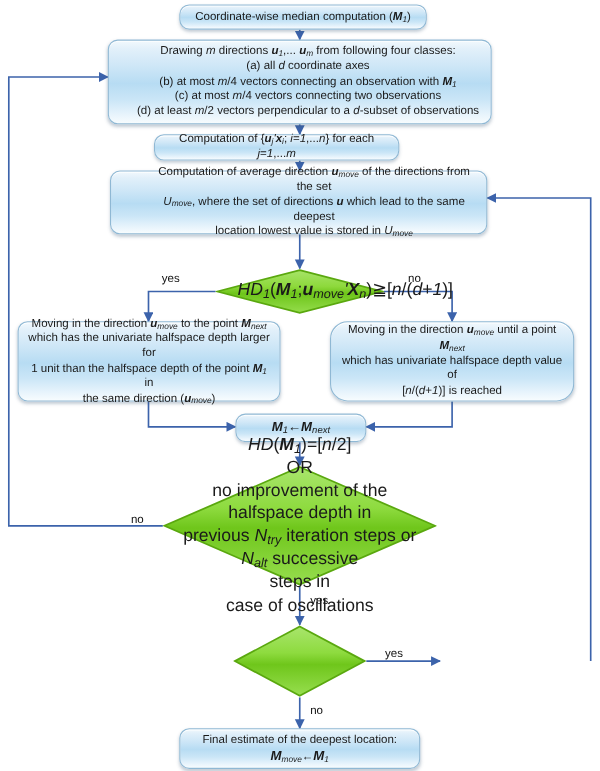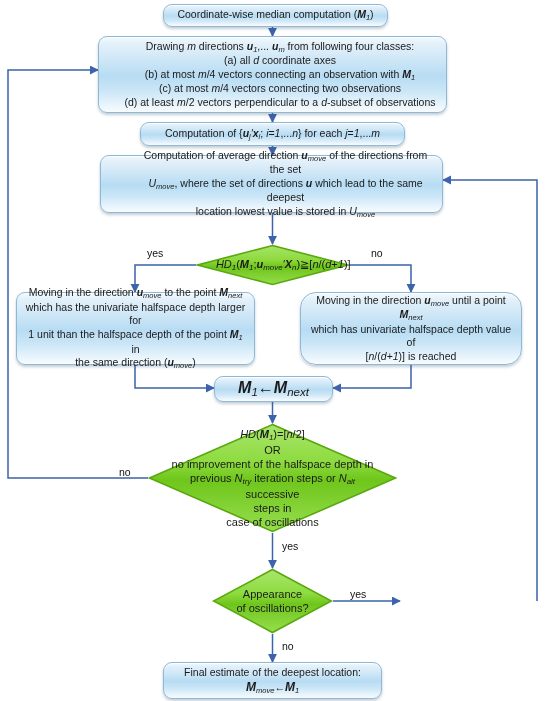--- a/index.html
+++ b/index.html
@@ -19,21 +19,21 @@
         #f2f9fd 0%, #e2f0fa 10%, #cfe7f7 30%,
         #b7dcf3 52%, #cbe6f7 72%, #e8f4fc 90%, #f7fcfe 100%);
     box-shadow:0 2px 3px rgba(60,90,120,.30), inset 0 1px 0 rgba(255,255,255,.85);
     padding:4px 8px;
   }
   .box .inner{line-height:1.30;font-size:10.5px;width:100%;}
 
   
   .dia{background:transparent;}
   .dia .shape{position:absolute;left:0;top:0;width:100%;height:100%;}
-  .dia .inner{position:relative;z-index:2;font-size:11px;line-height:1.28;width:74%;}
+  .dia .inner{position:relative;z-index:2;font-size:16px;line-height:1.28;width:74%;}
 
   .lbl{position:absolute;font-size:10.5px;color:#111;}
 
   i.v{font-style:italic;}
   .sub{font-size:0.72em;font-style:italic;vertical-align:-0.22em;}
   .bi{font-weight:bold;font-style:italic;}
 </style>
 </head>
 <body>
 
@@ -87,21 +87,21 @@
     <div class="inner">
       Drawing <i class="v">m</i> directions <span class="bi">u</span><span class="sub">1</span>,...
       <span class="bi">u</span><span class="sub">m</span> from following four classes:<br>
       (a) all <i class="v">d</i> coordinate axes<br>
       (b) at most <i class="v">m</i>/4 vectors connecting an observation with <span class="bi">M</span><span class="sub">1</span><br>
       (c) at most <i class="v">m</i>/4 vectors connecting two observations<br>
       (d) at least <i class="v">m</i>/2 vectors perpendicular to a <i class="v">d</i>-subset of observations
     </div>
   </div>
 
-  <div class="node box" style="left:140px;top:122px;width:265px;height:24px;">
+  <div class="node box" style="left:140px;top:122px;width:223px;height:24px;">
     <div class="inner">
       Computation of {<span class="bi">u</span><span class="sub">j</span><i class="v">'</i><span class="bi">x</span><span class="sub">i</span>;
       <i class="v">i</i>=<i class="v">1</i>,...<i class="v">n</i>} for each <i class="v">j</i>=<i class="v">1</i>,...<i class="v">m</i>
     </div>
   </div>
 
   <div class="node box" style="left:100px;top:155px;width:343px;height:58px;padding-left:36px;">
     <div class="inner">
       Computation of average direction <span class="bi">u</span><span class="sub">move</span> of the directions from the set<br>
       <i class="v">U</i><span class="sub">move</span>, where the set of directions <span class="bi">u</span> which lead to the same deepest<br>
@@ -139,21 +139,21 @@
 
   <div class="node box" style="left:300px;top:292px;width:222px;height:73px;border-radius:16px;">
     <div class="inner">
       Moving in the direction <span class="bi">u</span><span class="sub">move</span> until a point <span class="bi">M</span><span class="sub">next</span><br>
       which has univariate halfspace depth value of<br>
       [<i class="v">n</i>/(<i class="v">d</i>+<i class="v">1</i>)] is reached
     </div>
   </div>
 
   <div class="node box" style="left:214px;top:376px;width:119px;height:26px;">
-    <div class="inner" style="font-size:16px;">
+    <div class="inner" style="font-size:12px;">
       <span class="bi">M</span><span class="sub">1</span>←<span class="bi">M</span><span class="sub">next</span>
     </div>
   </div>
 
   <div class="node dia" style="left:148px;top:423px;width:249px;height:110px;text-align:center;">
     <svg class="shape" viewBox="0 0 249 110" preserveAspectRatio="none">
       <defs>
         <linearGradient id="g2" x1="0" y1="0" x2="0" y2="1">
           <stop offset="0%" stop-color="#a9e56d"></stop>
           <stop offset="35%" stop-color="#8edb3f"></stop>
@@ -180,23 +180,20 @@
       <defs>
         <linearGradient id="g3" x1="0" y1="0" x2="0" y2="1">
           <stop offset="0%" stop-color="#a9e56d"></stop>
           <stop offset="38%" stop-color="#8edb3f"></stop>
           <stop offset="55%" stop-color="#6fc61b"></stop>
           <stop offset="100%" stop-color="#97de4f"></stop>
         </linearGradient>
       </defs>
       <polygon points="60.5,1.5 119.5,33 60.5,64.5 1.5,33" fill="url(#g3)" stroke="#5aa80f" stroke-width="1.6"></polygon>
     </svg>
-    <div class="inner" style="width:90%;">
-      Appearance<br>of oscillations?
-    </div>
   </div>
   <div class="lbl" style="left:350px;top:588px;">yes</div>
   <div class="lbl" style="left:282px;top:640px;">no</div>
 
 
   <div class="node box" style="left:163px;top:662px;width:219px;height:37px;">
     <div class="inner">
       Final estimate of the deepest location:<br>
       <span class="bi" style="font-size:12px;">M</span><span class="sub">move</span>←<span class="bi" style="font-size:12px;">M</span><span class="sub">1</span>
     </div>

